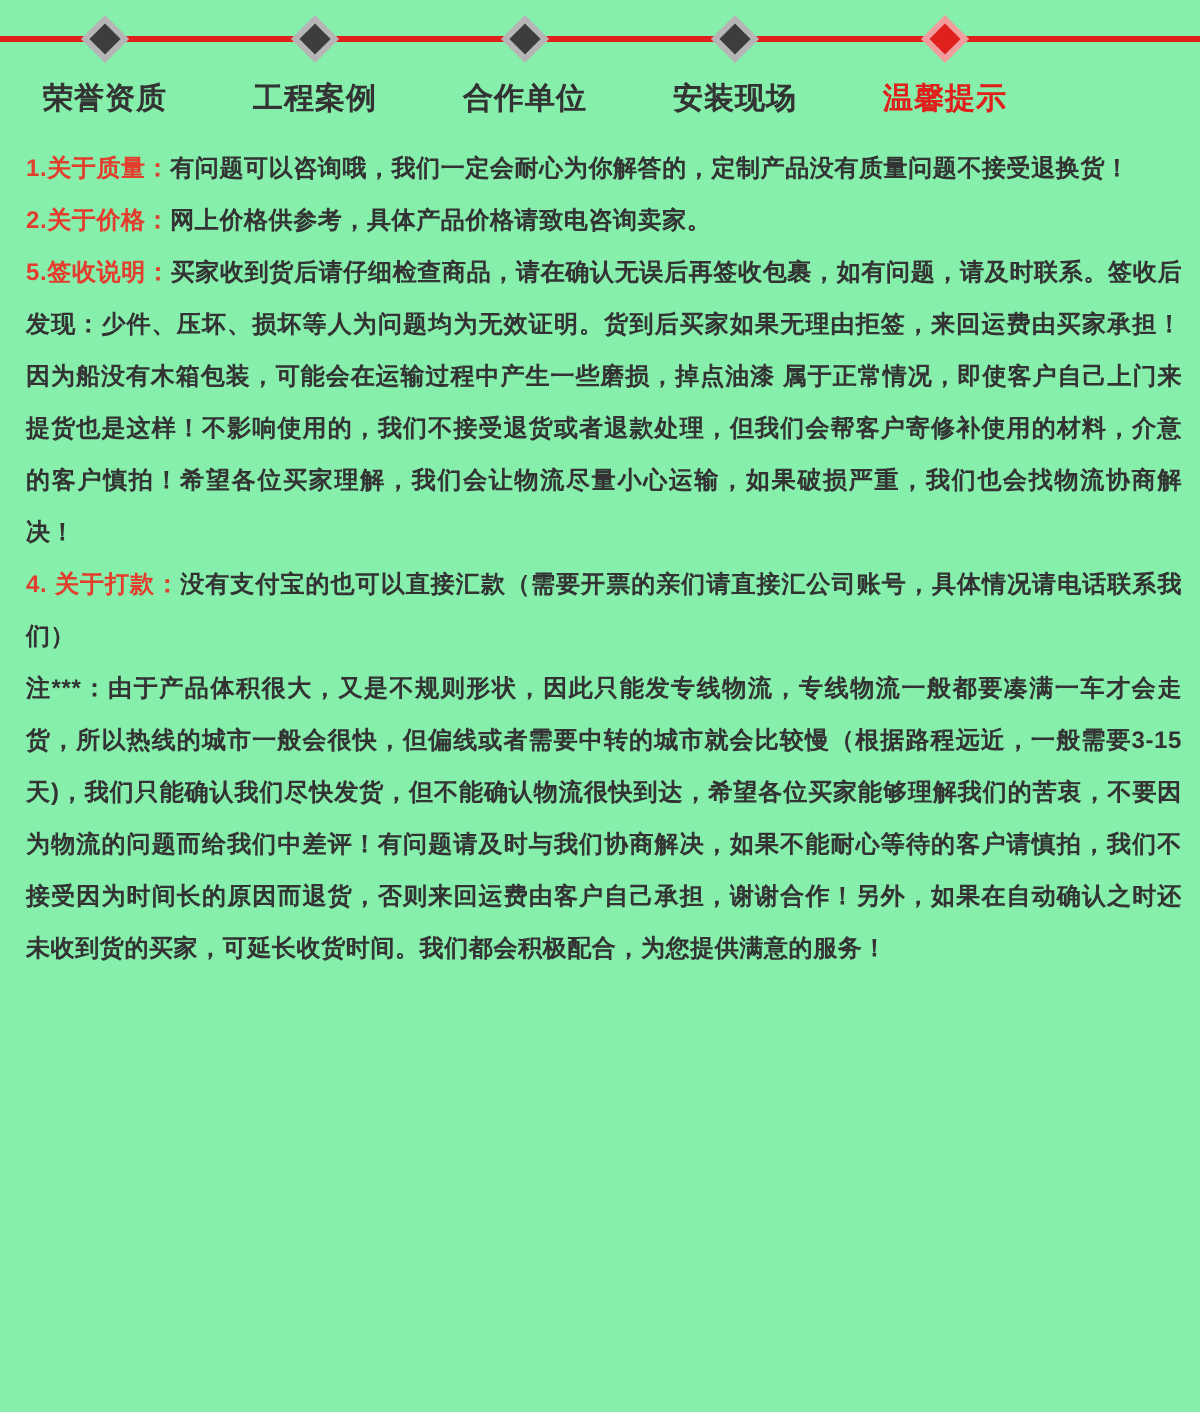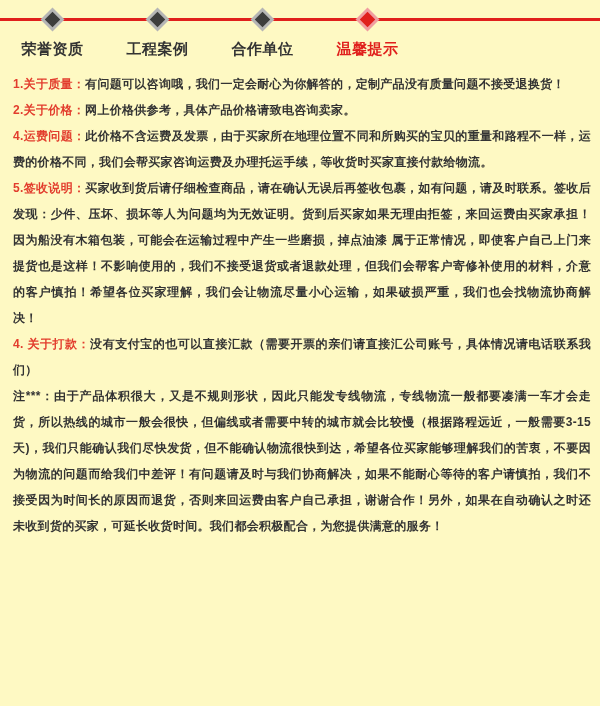--- a/index.html
+++ b/index.html
@@ -7,21 +7,21 @@
   body {
     font-family: "Liberation Sans", "DejaVu Sans", sans-serif;
     width: 600px;
     height: 706px;
     position: relative;
     overflow: hidden;
   }
   .page {
     width: 600px;
     height: 706px;
-    background: #fef9c3;
+    background: #86efac;
     position: relative;
   }
 
   
   .nav {
     position: relative;
     width: 600px;
     height: 70px;
   }
   .nav-line {
@@ -113,39 +113,44 @@
         <span class="tab-label">工程案例</span>
       </div>
 
       <div class="tab">
         <span class="diamond-outer">
             <span class="diamond-inner"></span>
           </span>
         <span class="tab-label">合作单位</span>
       </div>
 
+      <div class="tab">
+        <span class="diamond-outer">
+            <span class="diamond-inner"></span>
+          </span>
+        <span class="tab-label">安装现场</span>
+      </div>
 
       <div class="tab active">
         <span class="diamond-outer">
             <span class="diamond-inner"></span>
           </span>
         <span class="tab-label">温馨提示</span>
       </div>
 
     </div>
   </div>
 
   <div class="notices">
 
     <p class="notice"><span class="notice-label">1.关于质量：</span><span class="notice-text">有问题可以咨询哦，我们一定会耐心为你解答的，定制产品没有质量问题不接受退换货！</span></p>
 
     <p class="notice"><span class="notice-label">2.关于价格：</span><span class="notice-text">网上价格供参考，具体产品价格请致电咨询卖家。</span></p>
 
 
-    <p class="notice"><span class="notice-label">4.运费问题：</span><span class="notice-text">此价格不含运费及发票，由于买家所在地理位置不同和所购买的宝贝的重量和路程不一样，运费的价格不同，我们会帮买家咨询运费及办理托运手续，等收货时买家直接付款给物流。</span></p>
 
     <p class="notice"><span class="notice-label">5.签收说明：</span><span class="notice-text">买家收到货后请仔细检查商品，请在确认无误后再签收包裹，如有问题，请及时联系。签收后发现：少件、压坏、损坏等人为问题均为无效证明。货到后买家如果无理由拒签，来回运费由买家承担！因为船没有木箱包装，可能会在运输过程中产生一些磨损，掉点油漆 属于正常情况，即使客户自己上门来提货也是这样！不影响使用的，我们不接受退货或者退款处理，但我们会帮客户寄修补使用的材料，介意的客户慎拍！希望各位买家理解，我们会让物流尽量小心运输，如果破损严重，我们也会找物流协商解决！</span></p>
 
     <p class="notice"><span class="notice-label">4. 关于打款：</span><span class="notice-text">没有支付宝的也可以直接汇款（需要开票的亲们请直接汇公司账号，具体情况请电话联系我们）</span></p>
 
     <p class="notice plain-label"><span class="notice-label">注***：</span><span class="notice-text">由于产品体积很大，又是不规则形状，因此只能发专线物流，专线物流一般都要凑满一车才会走货，所以热线的城市一般会很快，但偏线或者需要中转的城市就会比较慢（根据路程远近，一般需要3-15天)，我们只能确认我们尽快发货，但不能确认物流很快到达，希望各位买家能够理解我们的苦衷，不要因为物流的问题而给我们中差评！有问题请及时与我们协商解决，如果不能耐心等待的客户请慎拍，我们不接受因为时间长的原因而退货，否则来回运费由客户自己承担，谢谢合作！另外，如果在自动确认之时还未收到货的买家，可延长收货时间。我们都会积极配合，为您提供满意的服务！</span></p>
 
   </div>
 
 </div>

